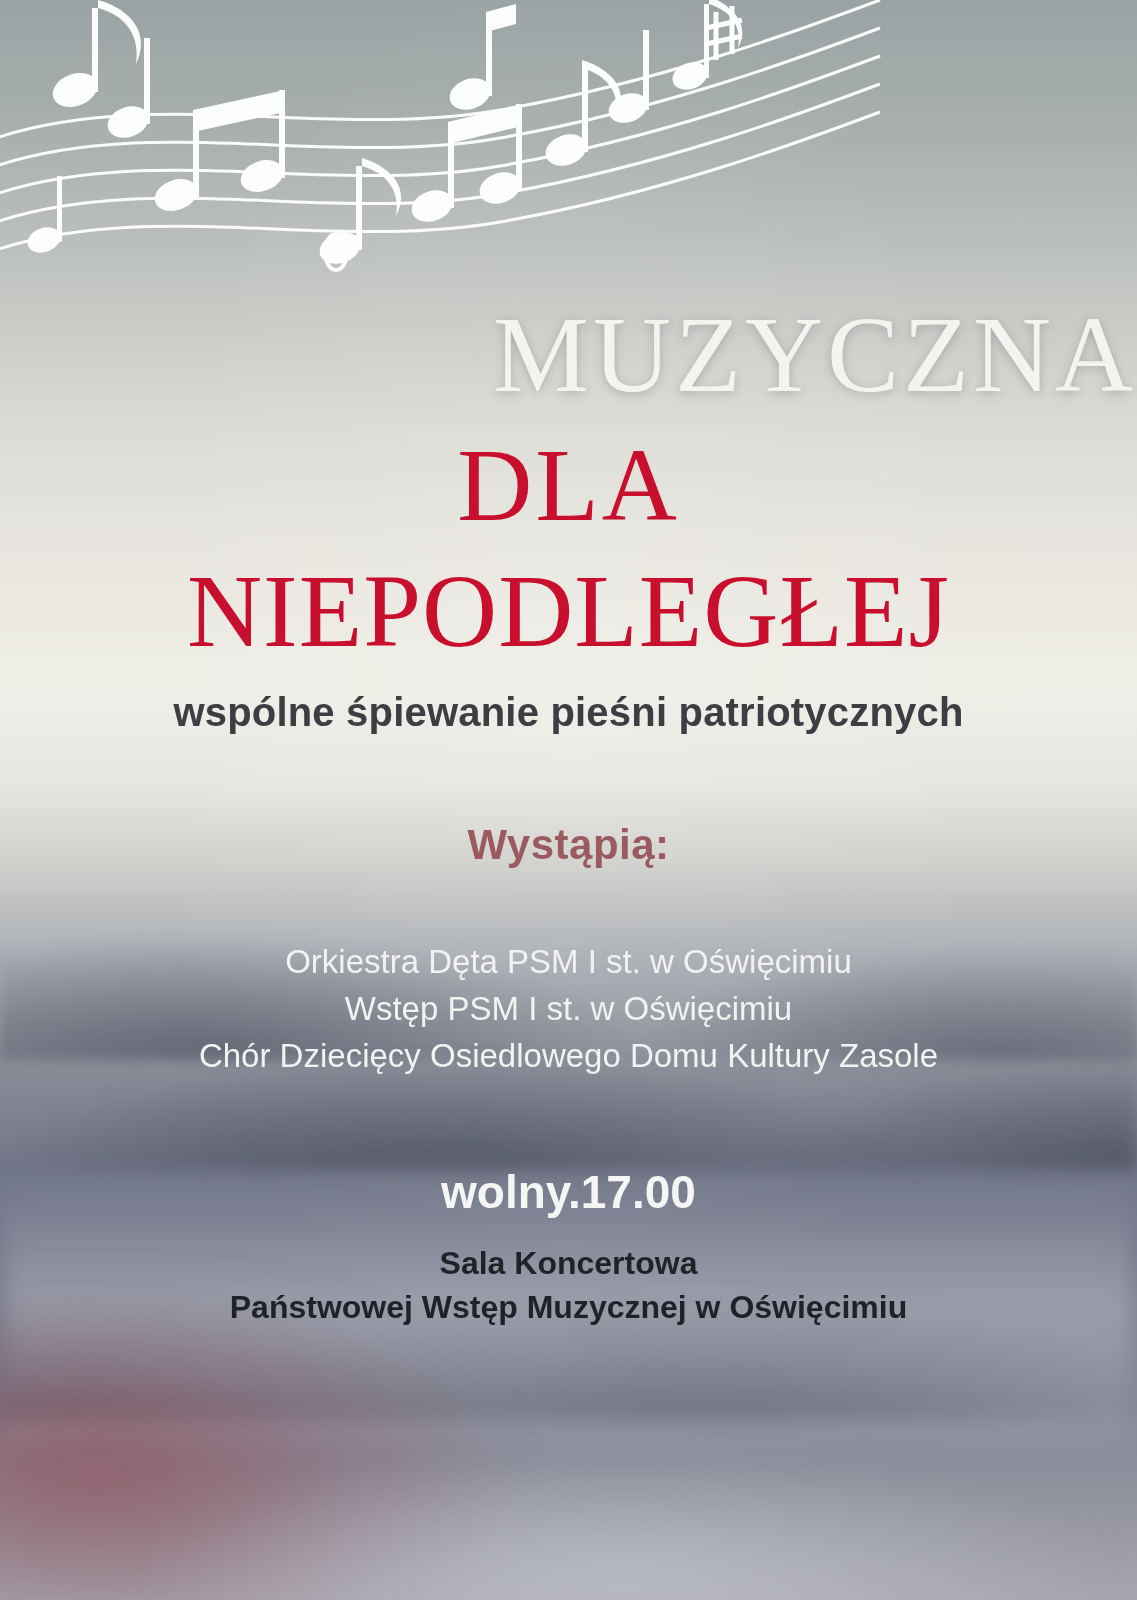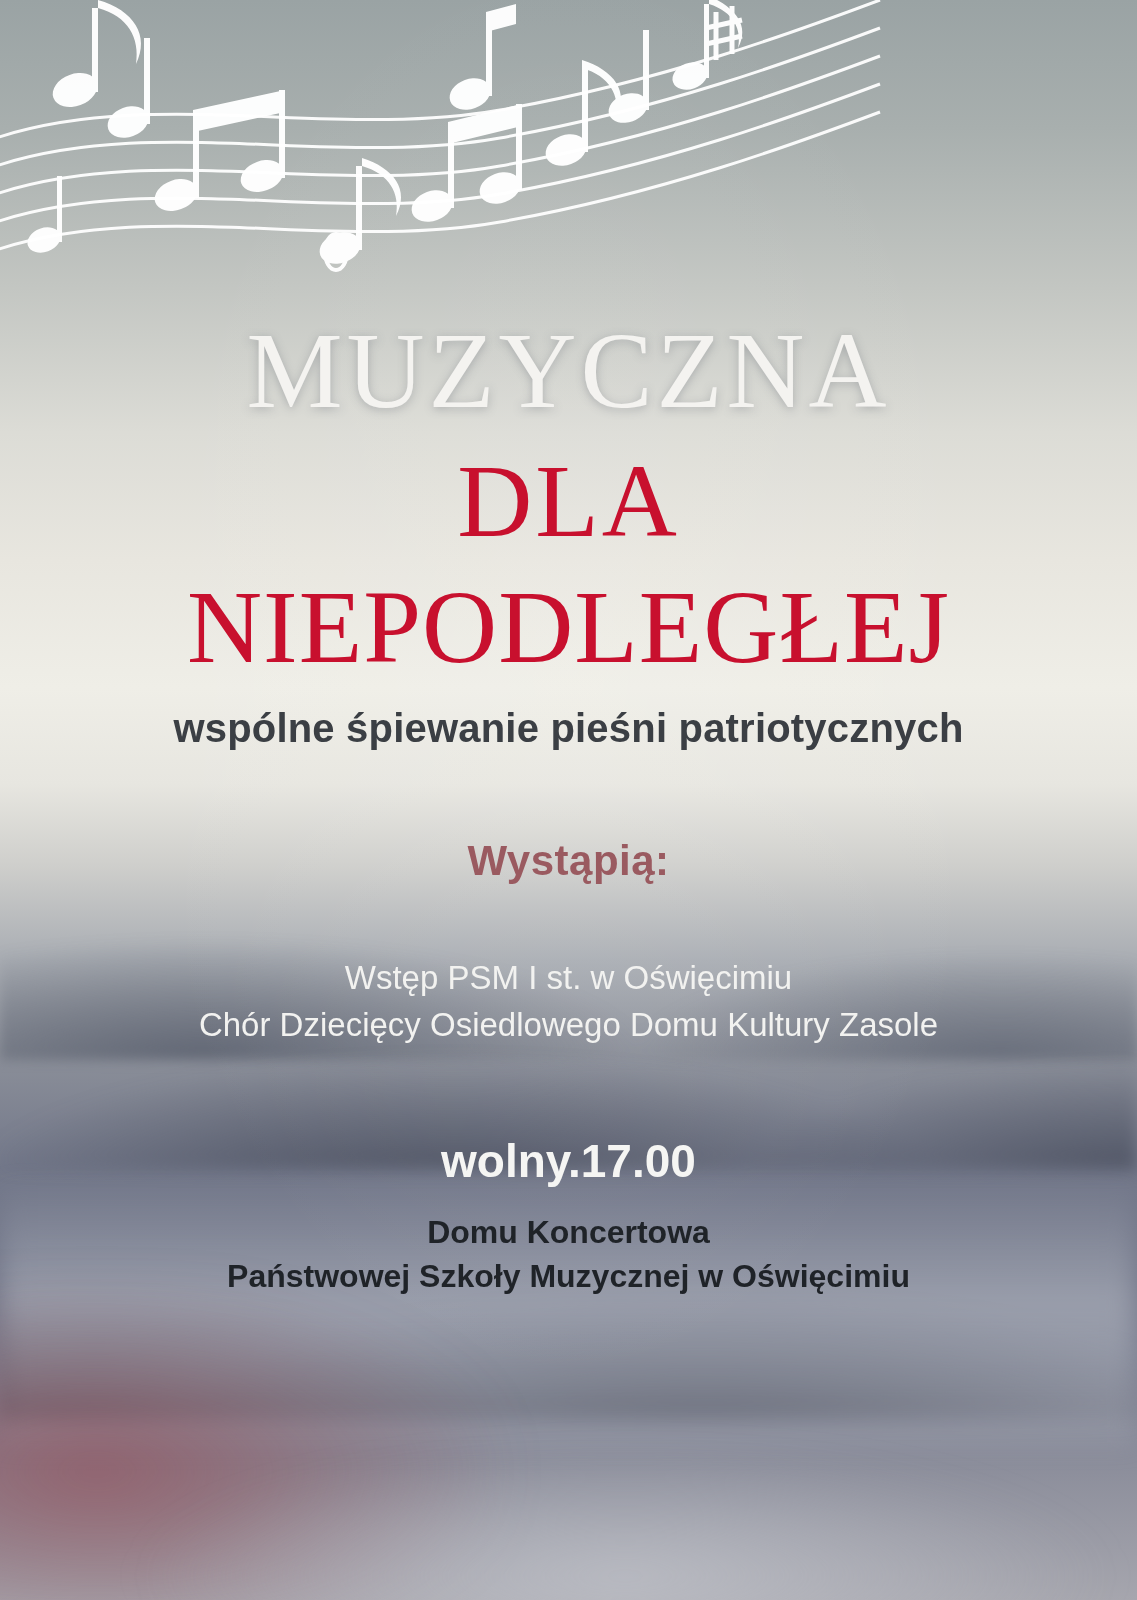--- a/index.html
+++ b/index.html
@@ -106,29 +106,30 @@
 
   
   .content {
     position: absolute;
     left: 0;
     right: 0;
     top: 0;
     text-align: center;
   }
   .t-muzyczna {
-    margin: 16px;
+    margin: 0;
     padding-top: 300px;
     font-family: "Liberation Serif", serif;
     font-weight: 400;
     font-size: 108px;
     letter-spacing: 4px;
     line-height: 1.02;
     color: #f4f3f0;
     text-shadow: 0 2px 10px rgba(90,95,105,0.35);
+    text-align: right;
   }
   .t-dla {
     margin: 16px;
     padding-top: 6px;
     font-family: "Liberation Serif", serif;
     font-weight: 400;
     font-size: 104px;
     letter-spacing: 3px;
     line-height: 1.02;
     color: #c8102e;
@@ -259,27 +260,28 @@
 
   <div class="content">
     <h1 class="t-muzyczna">MUZYCZNA</h1>
     <h1 class="t-dla">DLA</h1>
     <h1 class="t-niepodleglej">NIEPODLEGŁEJ</h1>
     <p class="t-sub">wspólne śpiewanie pieśni patriotycznych</p>
 
     <p class="t-wystapia">Wystąpią:</p>
 
     <div class="performers">
+      <div>Orkiestra Dęta PSM I st.  w Oświęcimiu</div>
       <div>Wstęp PSM I st. w Oświęcimiu</div>
       <div>Chór Dziecięcy Osiedlowego Domu Kultury Zasole</div>
     </div>
 
     <div class="t-date">
       <div>wolny.17.00</div>
     </div>
 
     <div class="t-venue">
-      <div>Domu Koncertowa</div>
-      <div>Państwowej Szkoły Muzycznej w Oświęcimiu</div>
+      <div>Sala Koncertowa</div>
+      <div>Państwowej Wstęp Muzycznej w Oświęcimiu</div>
     </div>
   </div>
 
 </div>
 
 </body></html>

